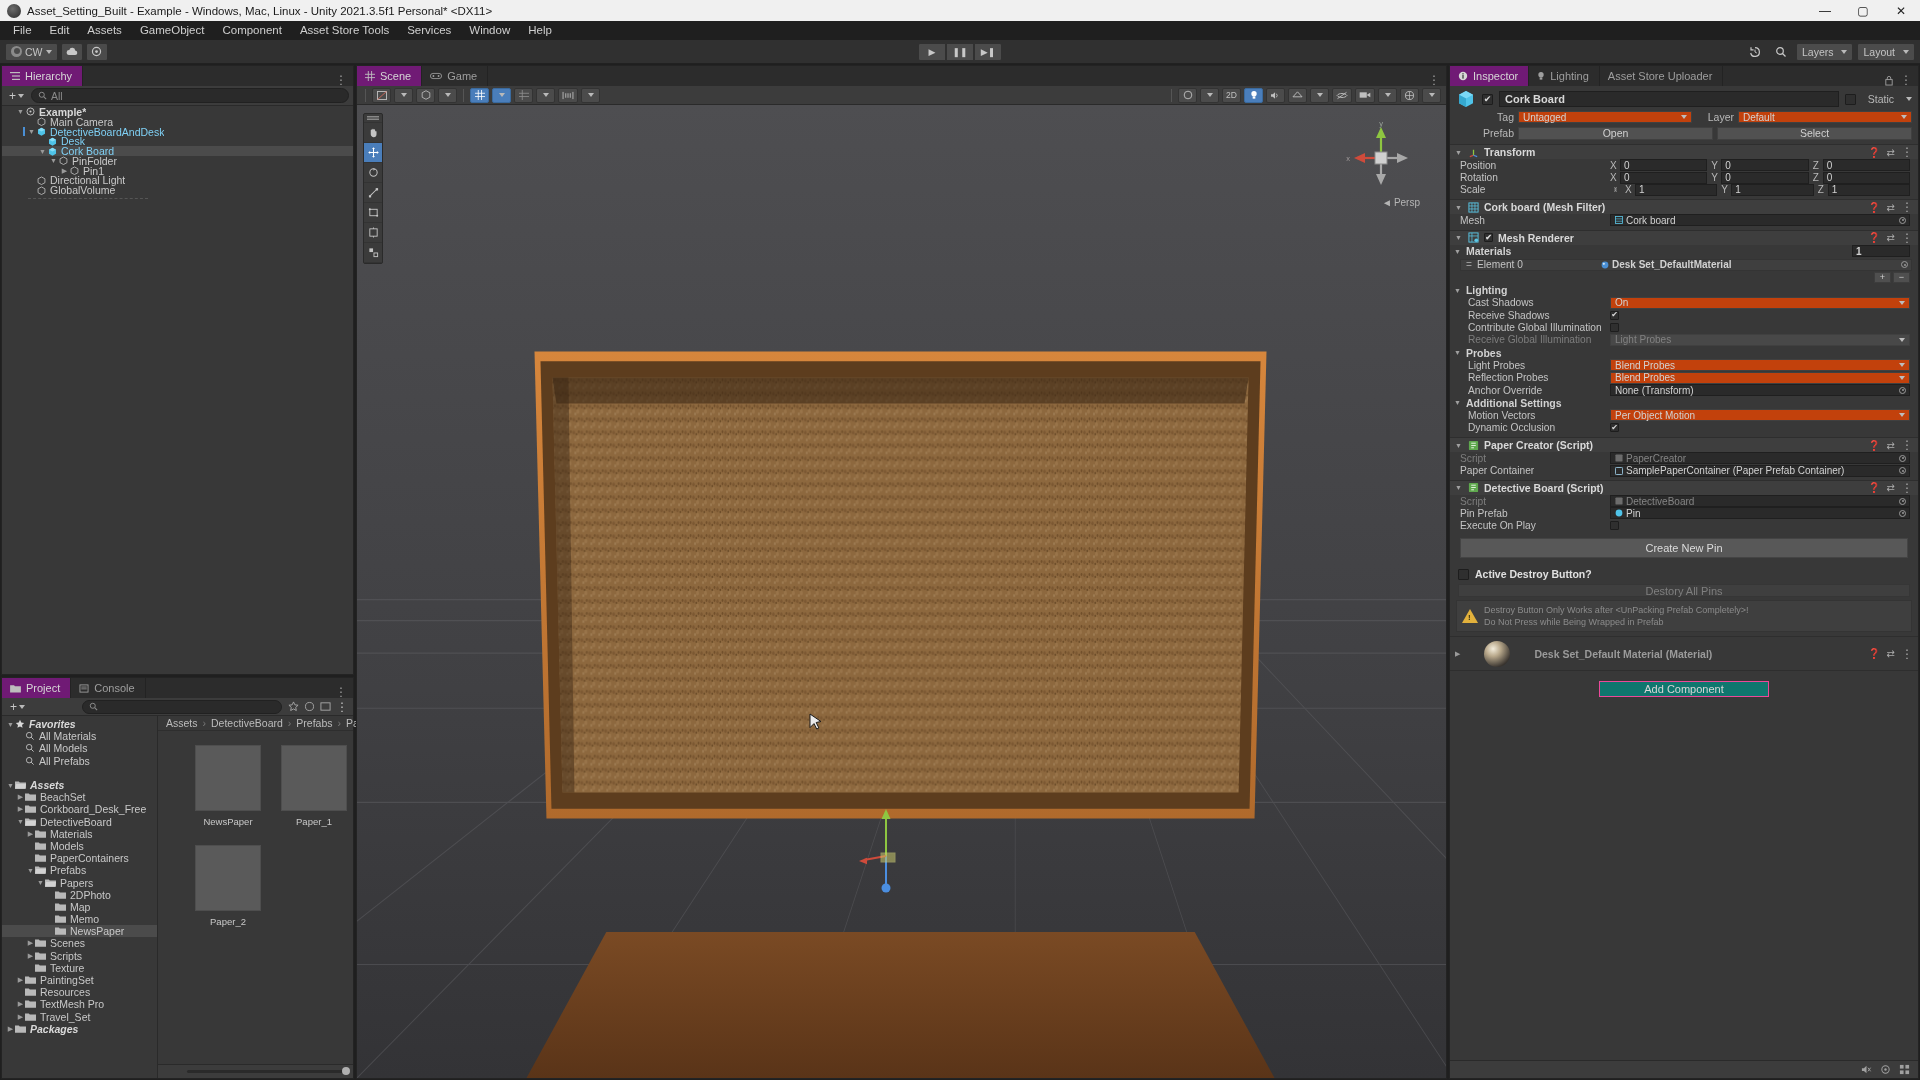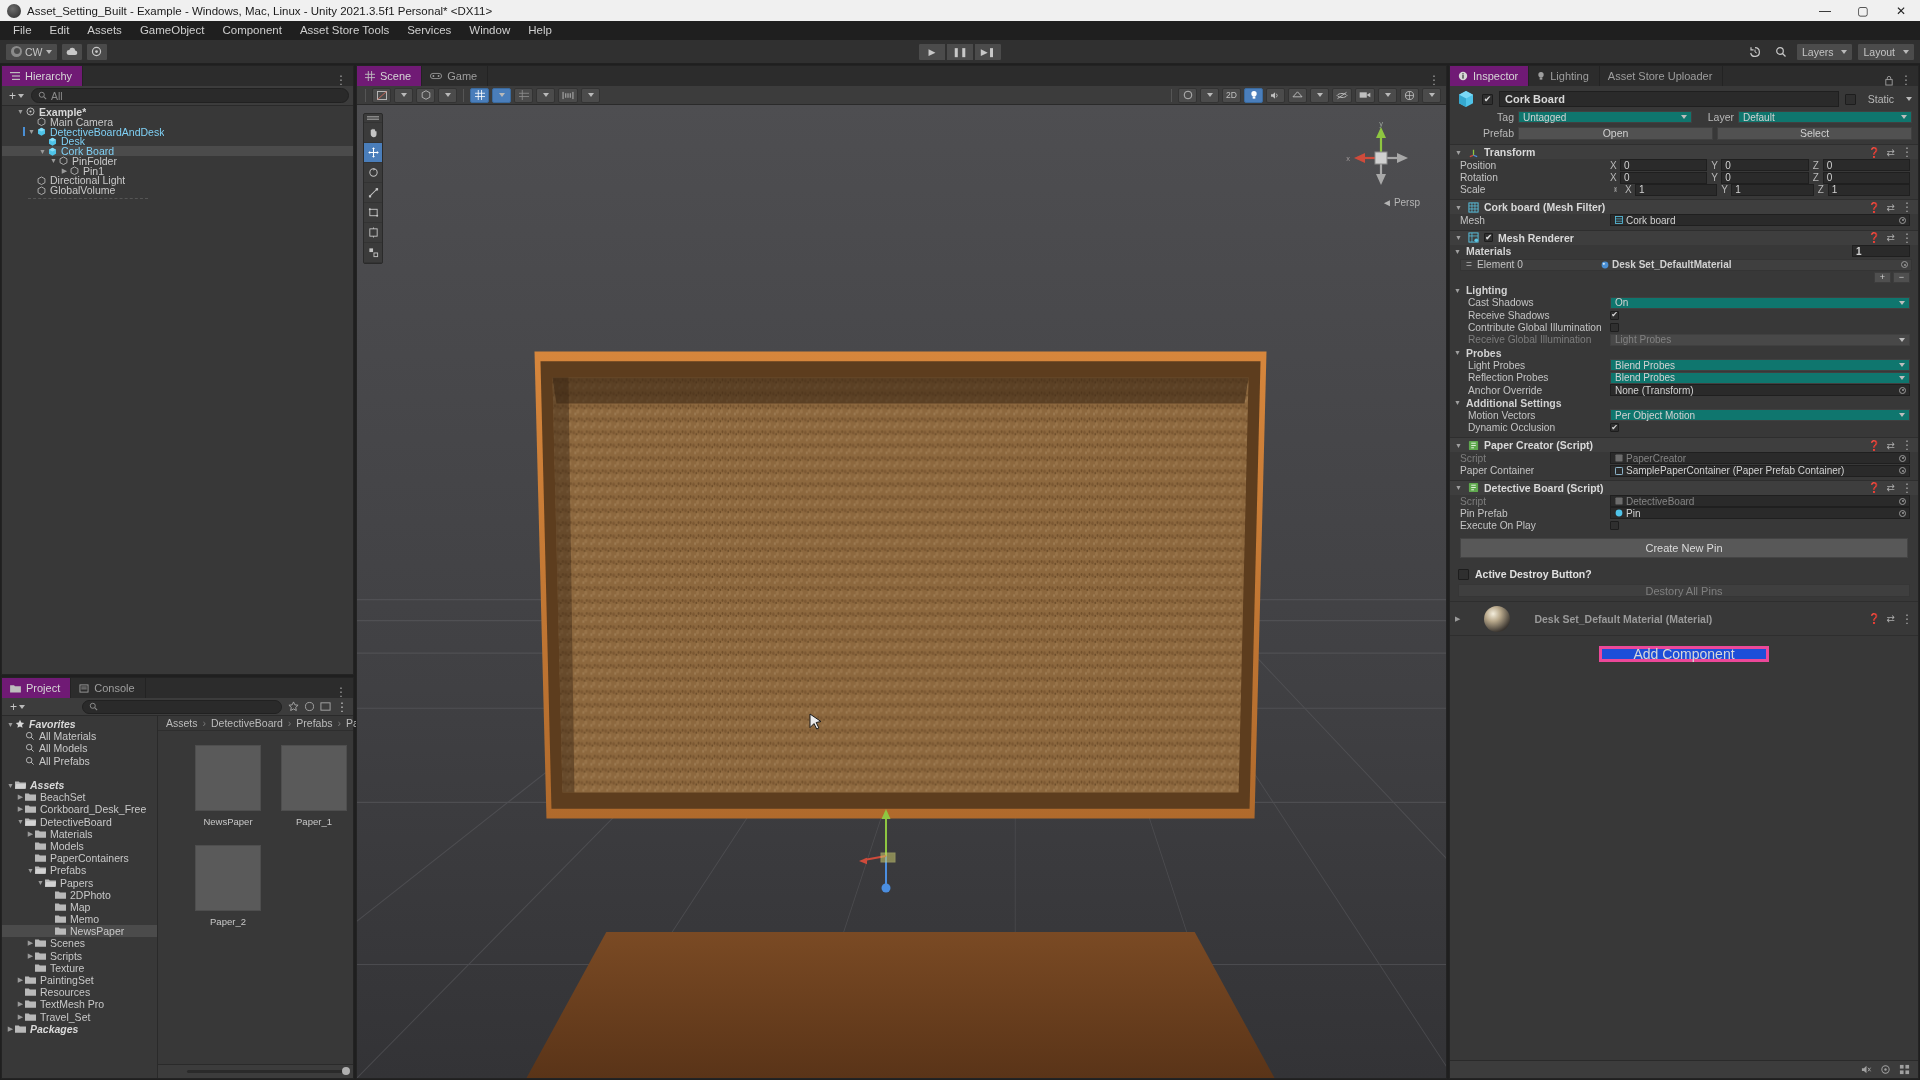--- a/index.html
+++ b/index.html
@@ -167,21 +167,21 @@
   .comp-header .hicons { margin-left:auto; display:flex; gap:6px; align-items:center; color:#adadad; font-weight:normal; font-size:10px;}
   .prop-row { height:12.4px; display:flex; align-items:center; font-size:10.2px; padding-left:10px; color:#c4c4c4; }
   .prop-row .plabel { width:150px; flex:0 0 150px; white-space:nowrap; overflow:hidden; }
   .prop-row .plabel.ind { padding-left:8px; }
   .prop-row .plabel.dim { color:#7e7e7e; }
   .prop-row .pctl { flex:1 1 auto; display:flex; align-items:center; gap:4px; padding-right:8px;}
   .axis-grp { display:flex; align-items:center; gap:2px; flex:1 1 0; min-width:0; }
   .axis-grp .ax { font-size:10px; color:#b9b9b9; width:8px; }
   .field { flex:1 1 auto; height:12px; background:#2a2a2a; border:1px solid #1f1f1f;
       font-size:10px; color:#d2d2d2; display:flex; align-items:center; padding:0 3px; min-width:0; }
-  .dropdown { flex:1 1 auto; height:12px; background:#0f766e; border:1px solid #404040;
+  .dropdown { flex:1 1 auto; height:12px; background:#c2410c; border:1px solid #404040;
       font-size:10px; color:#d2d2d2; display:flex; align-items:center; padding:0 4px; position:relative;}
   .dropdown.dim { color:#828282; background:#484848; }
   .dropdown .dcaret { position:absolute; right:4px; width:0;height:0;
       border-left:3px solid transparent;border-right:3px solid transparent;border-top:4px solid #bdbdbd;}
   .objfield { flex:1 1 auto; height:12px; background:#2a2a2a; border:1px solid #1f1f1f;
       font-size:10px; color:#d2d2d2; display:flex; align-items:center; gap:3px; padding:0 4px; position:relative;}
   .objfield.dim { color:#848484; }
   .objfield .oc { position:absolute; right:3px; width:7px;height:7px;border:1px solid #9a9a9a;border-radius:50%;
       display:flex;align-items:center;justify-content:center;}
   .objfield .oc::after{content:"";width:2px;height:2px;border-radius:50%;background:#9a9a9a;}
@@ -207,22 +207,22 @@
   .warn-tri::after{content:"!";position:absolute;left:-2px;top:4px;font-size:8px;color:#3a2f10;font-weight:bold;}
   .warn-text { font-size:9px; color:#8b8b8b; line-height:1.35; }
   .mat-header { display:flex; align-items:center; gap:8px; padding:4px 5px 0 5px; border-top:1px solid #2e2e2e;}
   .mat-sphere { width:26px;height:26px;border-radius:50%;flex:0 0 auto;
       background:radial-gradient(circle at 35% 30%, #f3eddc 0%, #b9a98c 30%, #3a3530 75%, #1e1b18 100%);}
   .mat-title { font-size:10.5px; font-weight:bold; color:#9a9a9a; }
   .mat-icons { margin-left:auto; display:flex; gap:6px; color:#adadad; font-size:10px; }
   .shader-row { display:flex; align-items:center; gap:6px; padding:2px 5px 4px 10px; }
   .edit-btn { height:13px; padding:0 5px; background:#515151; border:1px solid #404040;
       font-size:10px; color:#d2d2d2; display:flex; align-items:center; }
-  .add-comp { margin:10px auto; width:170px; height:16px; background:#1d4ed8; border:3px solid #ec4899;
-      display:flex; align-items:center; justify-content:center; font-size:14px; color:#d8d8d8;}
+  .add-comp { margin:10px auto; width:170px; height:16px; background:#0f766e; border:1px solid #ec4899;
+      display:flex; align-items:center; justify-content:center; font-size:11px; color:#d8d8d8;}
   .insp-foot { height:18px; background:#3c3c3c; border-top:1px solid #2a2a2a;
       display:flex; align-items:center; justify-content:flex-end; gap:8px; padding-right:8px; flex:0 0 auto;}
   .sep-line { height:1px; background:#2e2e2e; margin:3px 0; }
 </style>
 </head>
 <body>
 
 <div class="app">
 
   <div class="titlebar">
@@ -1389,20 +1389,27 @@
           <span class="pctl">
               <span class="mini-cb"></span>
             </span>
         </div>
         <div class="big-btn">Create New Pin</div>
         <div class="destroy-label">
           <span class="cb"></span>
           <span>Active Destroy Button?</span>
         </div>
         <div class="big-btn dim">Destory All Pins</div>
+        <div class="warn-box">
+          <span class="warn-tri"></span>
+          <span class="warn-text">
+            <span>Destroy Button Only Works after &lt;UnPacking Prefab Completely&gt;!</span><br>
+            <span>Do Not Press while Being Wrapped in Prefab</span>
+          </span>
+        </div>
 
         <div class="mat-header" style="margin-top:4px;gap:24px;">
           <span style="font-size:7px;color:#9a9a9a;">▶</span>
           <span class="mat-sphere"></span>
           <span class="mat-title">Desk Set_Default Material (Material)</span>
           <span class="mat-icons">
             <span>❓</span>
             <span>⇄</span>
             <span class="kebab">⋮</span>
           </span>

